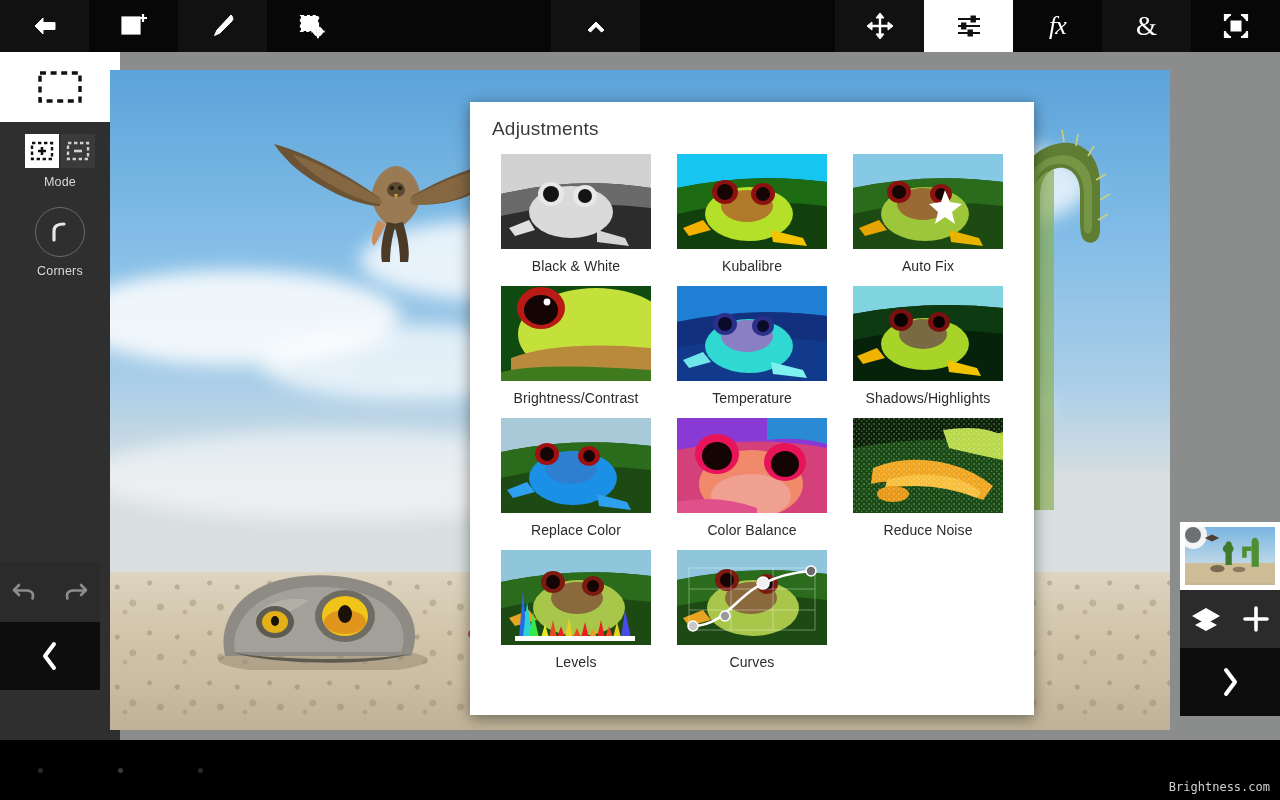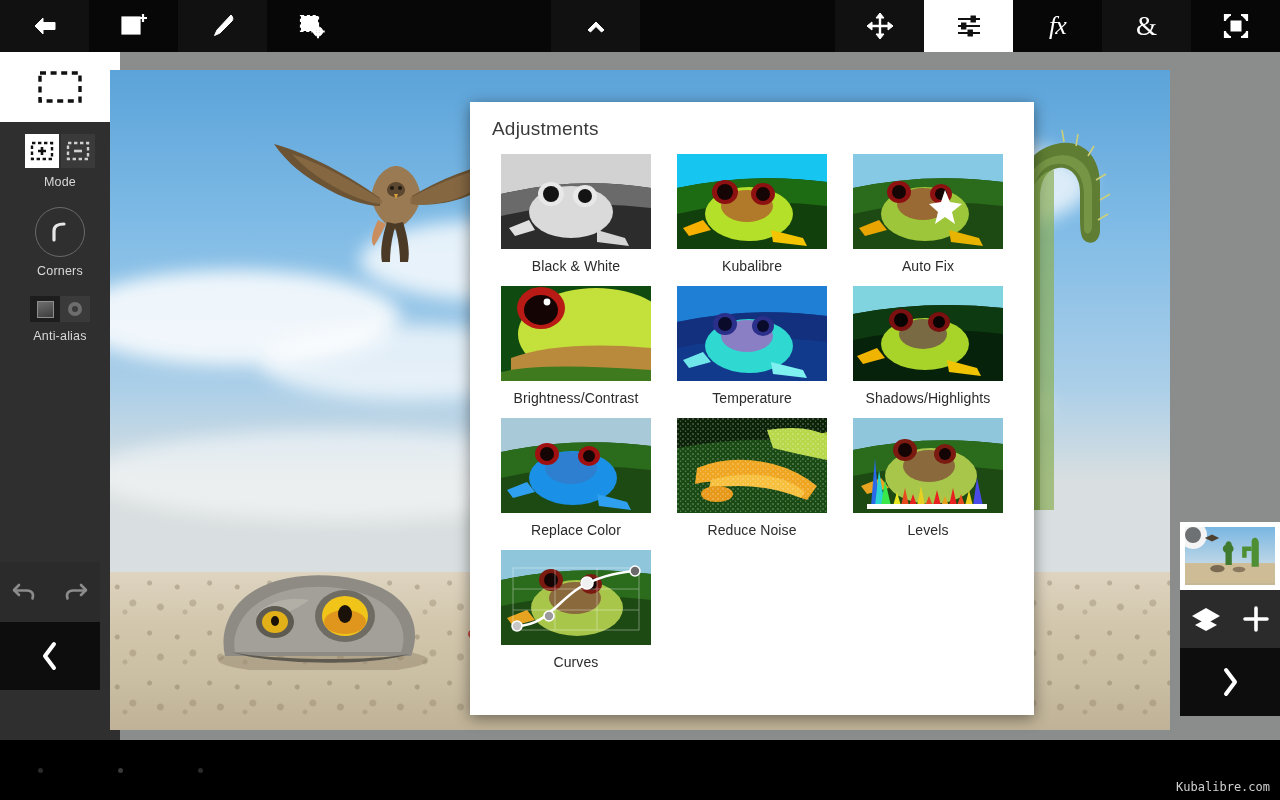--- a/index.html
+++ b/index.html
@@ -219,31 +219,20 @@
 
       <div class="sb-group">
         <div class="dial">
           <svg width="26" height="26" viewBox="0 0 26 26">
             <path d="M7 21 L7 12 C7 7 11 5 17 5" fill="none" stroke="#e6e6e6" stroke-width="3.2" stroke-linecap="round"></path>
           </svg>
         </div>
         <div class="sb-label">Corners</div>
       </div>
 
-      <div class="sb-group">
-        <div class="aa-row">
-          <div class="aa-cell on">
-            <div class="aa-sq"></div>
-          </div>
-          <div class="aa-cell">
-            <div class="aa-ci"></div>
-          </div>
-        </div>
-        <div class="sb-label">Anti-alias</div>
-      </div>
     </div>
 
     <div id="undo-bar">
       <svg width="30" height="26" viewBox="0 0 30 26">
         <path d="M9 6 L4 11 L9 16" fill="none" stroke="#8c8c8c" stroke-width="2.6" stroke-linecap="round" stroke-linejoin="round"></path>
         <path d="M4.5 11.5 L17 11.5 C22 11.5 24 15 22.5 19.5" fill="none" stroke="#8c8c8c" stroke-width="2.6" stroke-linecap="round"></path>
       </svg>
       <svg width="30" height="26" viewBox="0 0 30 26">
         <path d="M21 6 L26 11 L21 16" fill="none" stroke="#8c8c8c" stroke-width="2.6" stroke-linecap="round" stroke-linejoin="round"></path>
         <path d="M25.5 11.5 L13 11.5 C8 11.5 6 15 7.5 19.5" fill="none" stroke="#8c8c8c" stroke-width="2.6" stroke-linecap="round"></path>
@@ -485,20 +474,37 @@
               <ellipse cx="46" cy="36" rx="7" ry="7" fill="#160505"></ellipse>
               <ellipse cx="88" cy="38" rx="11" ry="10" fill="#a01010"></ellipse>
               <ellipse cx="88" cy="38" rx="6" ry="6" fill="#160505"></ellipse>
               <path d="M26 64 L6 72 L12 80 L34 74 Z" fill="#2f9ff0"></path>
               <path d="M96 76 L126 84 L130 92 L98 88 Z" fill="#2f9ff0"></path>
             </svg>
           </div>
           <div class="cap">Replace Color</div>
         </div>
 
+        <div class="cell">
+          <div class="thumb">
+            <svg viewBox="0 0 150 95" preserveAspectRatio="none">
+              <rect width="150" height="95" fill="#d4407a"></rect>
+              <path d="M0 0 H150 V30 Q75 16 0 32 Z" fill="#8a3ad4"></path>
+              <path d="M90 0 H150 V26 Q120 18 90 22 Z" fill="#2a8ad4"></path>
+              <ellipse cx="74" cy="66" rx="52" ry="34" fill="#f08a6a"></ellipse>
+              <ellipse cx="74" cy="78" rx="40" ry="22" fill="#f0a090"></ellipse>
+              <ellipse cx="40" cy="36" rx="22" ry="20" fill="#e8145a"></ellipse>
+              <ellipse cx="40" cy="38" rx="15" ry="14" fill="#140404"></ellipse>
+              <ellipse cx="108" cy="44" rx="21" ry="19" fill="#e8145a"></ellipse>
+              <ellipse cx="108" cy="46" rx="14" ry="13" fill="#140404"></ellipse>
+              <path d="M0 84 Q40 76 80 90 L80 95 L0 95 Z" fill="#e0508a"></path>
+            </svg>
+          </div>
+          <div class="cap">Color Balance</div>
+        </div>
 
         <div class="cell">
           <div class="thumb">
             <svg viewBox="0 0 150 95" preserveAspectRatio="none">
               <defs>
                 <pattern id="noisePat" width="5" height="5" patternUnits="userSpaceOnUse">
                   <rect width="5" height="5" fill="none"></rect>
                   <circle cx="1" cy="1" r="0.7" fill="#ffffff" opacity=".55"></circle>
                   <circle cx="3.6" cy="3.2" r="0.6" fill="#dfffdf" opacity=".4"></circle>
                 </pattern>
@@ -581,16 +587,16 @@
 
       </div>
     </div>
 
   </div>
 
   <div id="sysbar">
     <div class="sys-dot" style="left:38px;"></div>
     <div class="sys-dot" style="left:118px; background:#3a3a3a;"></div>
     <div class="sys-dot" style="left:198px;"></div>
-    <div id="watermark">Kubalibre.com</div>
+    <div id="watermark">Brightness.com</div>
   </div>
 
 </div>
 
 </body></html>

